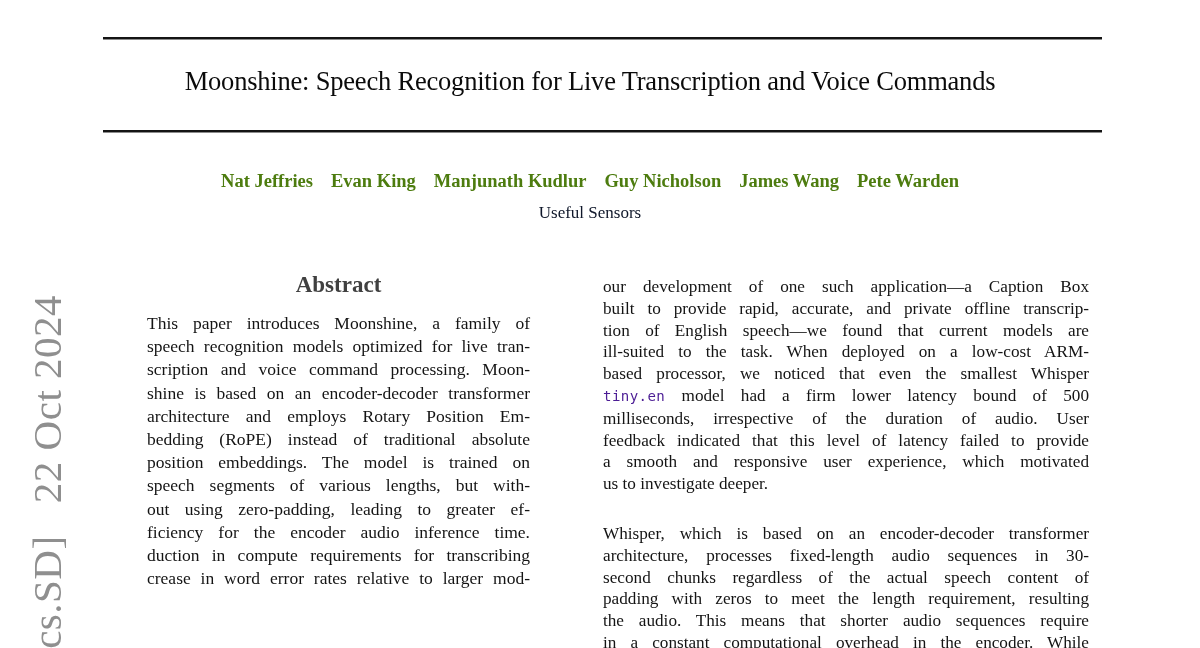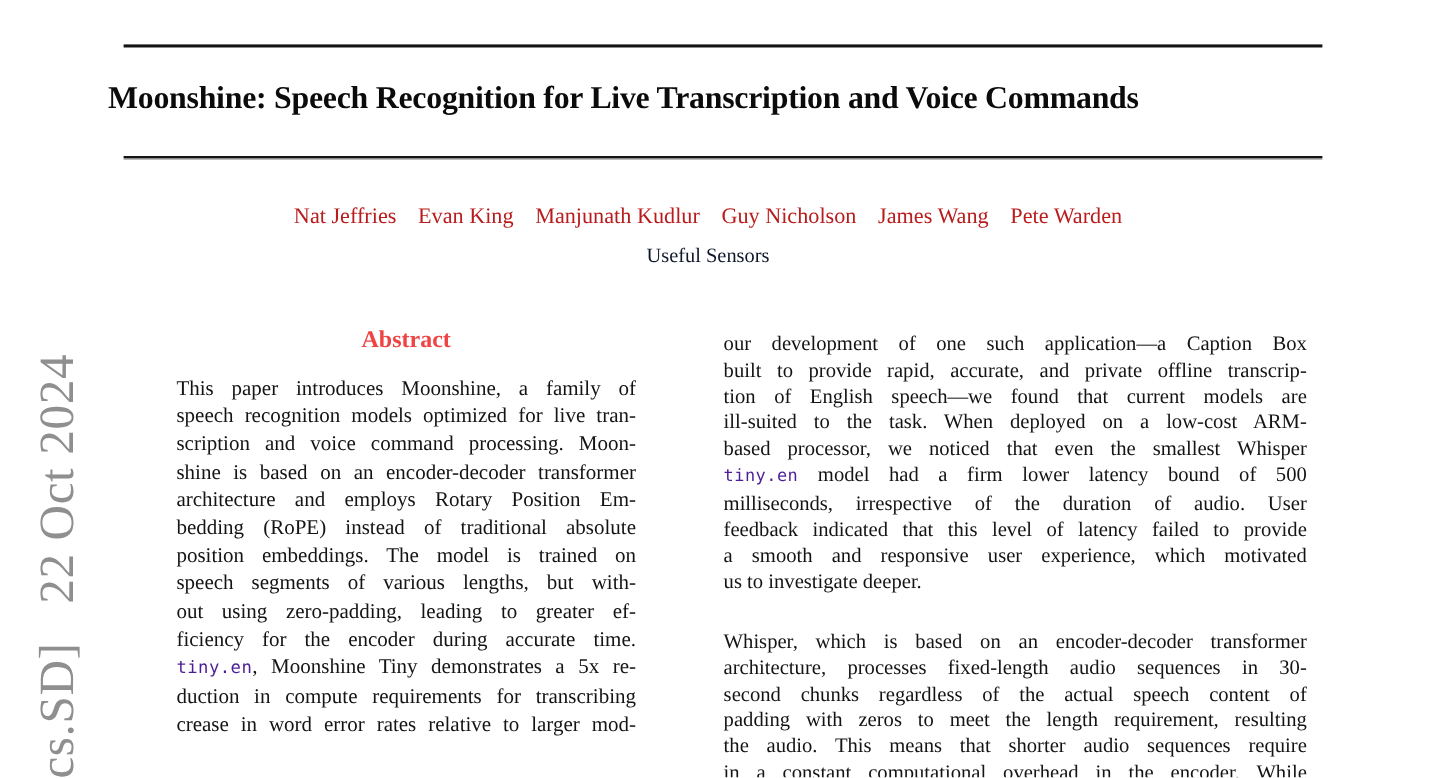--- a/index.html
+++ b/index.html
@@ -31,53 +31,54 @@
     background: linear-gradient(to bottom, #141414 0, #141414 2px, #8c8c8c 2px, #8c8c8c 3px);
   }
   .rule-top   { top: 37px; }
   .rule-title { top: 130px; }
   .title {
     position: absolute;
     left: 90px;
     top: 66px;
     width: 1000px;
     margin: 0;
+    text-align: center;
     font-size: 26.5px;
-    font-weight: bold;
+    font-weight: normal;
     letter-spacing: -0.2px;
     color: #0b0b0b;
   }
   .authors {
     position: absolute;
     left: 90px;
     top: 171px;
     width: 1000px;
     text-align: center;
     font-size: 18.5px;
-    font-weight: normal;
-    color: #b91c1c;
+    font-weight: bold;
+    color: #4d7c0f;
   }
   .author { margin: 0 9px; white-space: nowrap; }
   .affiliation {
     position: absolute;
     left: 90px;
     top: 203px;
     width: 1000px;
     text-align: center;
     font-size: 17px;
   }
   .abstract-head {
     position: absolute;
     left: 147px;
     top: 272px;
     width: 383px;
     text-align: center;
-    font-size: 20px;
+    font-size: 23px;
     font-weight: bold;
-    color: #ef4444;
+    color: #404040;
   }
   .col { position: absolute; color: #141414; }
   .col-left {
     left: 147px;
     top: 312px;
     width: 383px;
     font-size: 17.5px;
     line-height: 23.2px;
   }
   .col-right {
@@ -119,22 +120,21 @@
   <div class="col col-left">
       <div class="tline">This paper introduces Moonshine, a family of</div>
       <div class="tline">speech recognition models optimized for live tran-</div>
       <div class="tline">scription and voice command processing. Moon-</div>
       <div class="tline">shine is based on an encoder-decoder transformer</div>
       <div class="tline">architecture and employs Rotary Position Em-</div>
       <div class="tline">bedding (RoPE) instead of traditional absolute</div>
       <div class="tline">position embeddings. The model is trained on</div>
       <div class="tline">speech segments of various lengths, but with-</div>
       <div class="tline">out using zero-padding, leading to greater ef-</div>
-      <div class="tline">ficiency for the encoder during accurate time.</div>
-      <div class="tline"><span class="mono">tiny.en</span>, Moonshine Tiny demonstrates a 5x re-</div>
+      <div class="tline">ficiency for the encoder audio inference time.</div>
       <div class="tline">duction in compute requirements for transcribing</div>
       <div class="tline">crease in word error rates relative to larger mod-</div>
     </div>
 
   <div class="col col-right">
     <div class="para">
         <div class="tline">our development of one such application—a Caption Box</div>
         <div class="tline">built to provide rapid, accurate, and private offline transcrip-</div>
         <div class="tline">tion of English speech—we found that current models are</div>
         <div class="tline">ill-suited to the task. When deployed on a low-cost ARM-</div>

